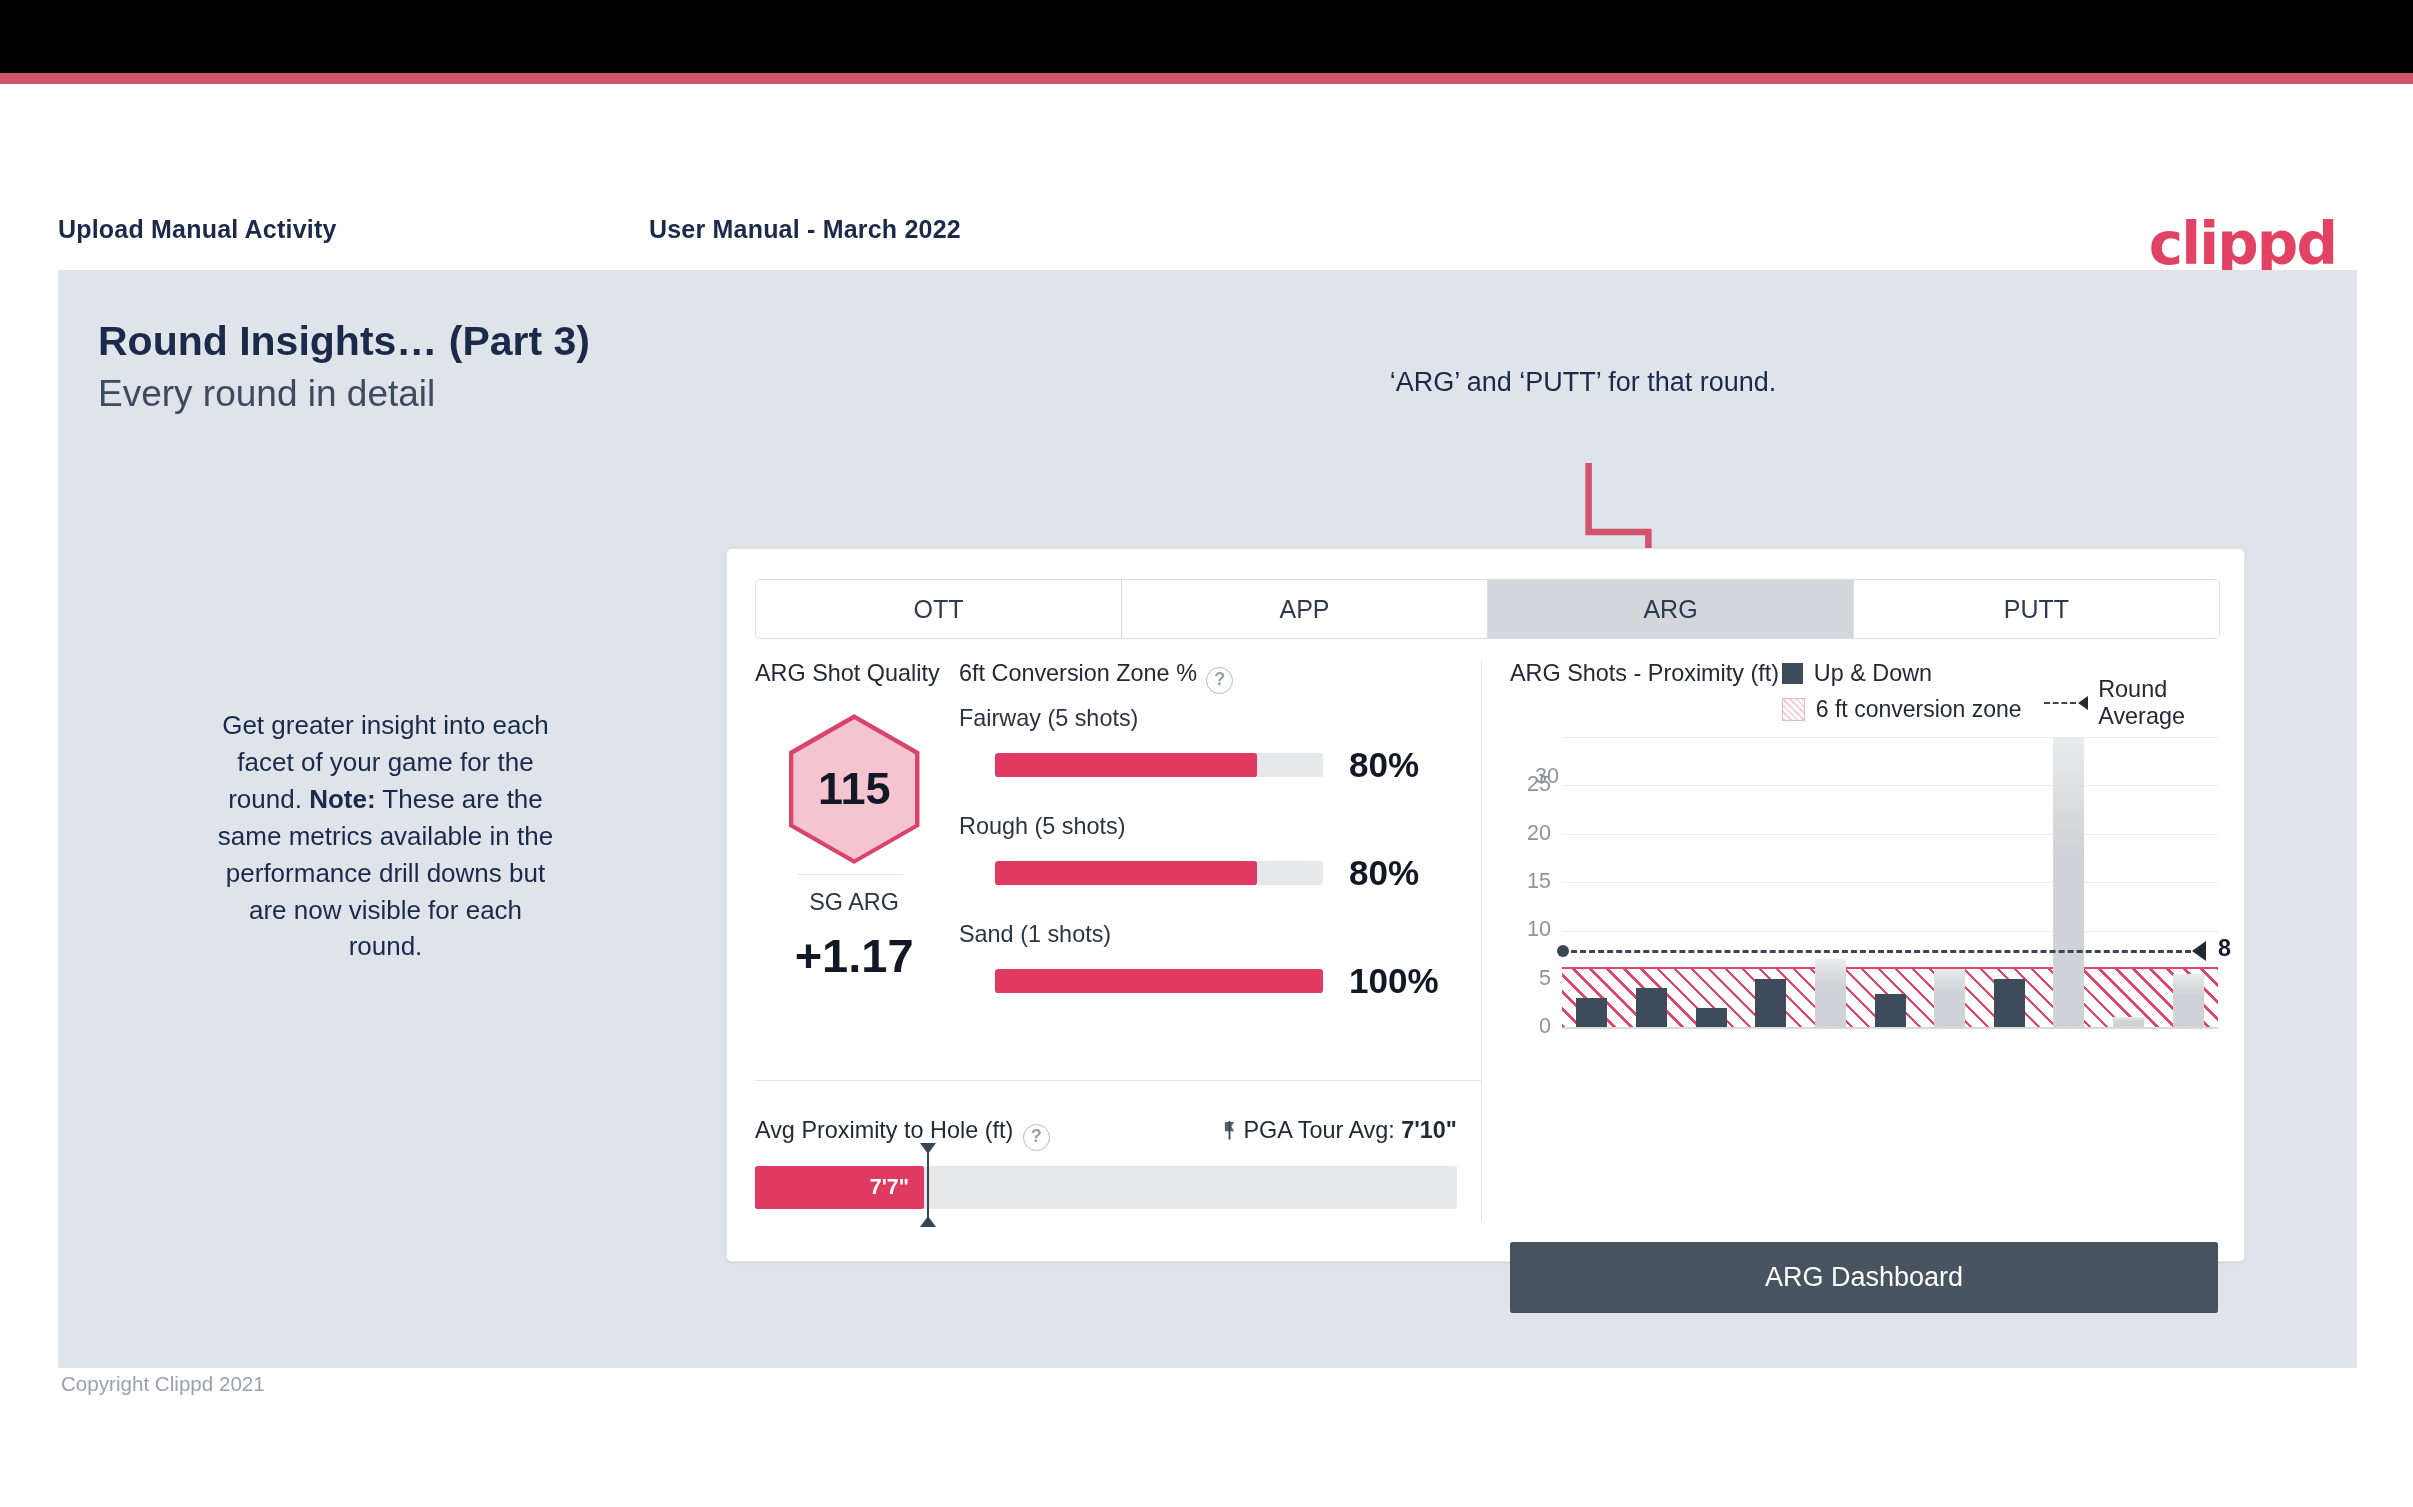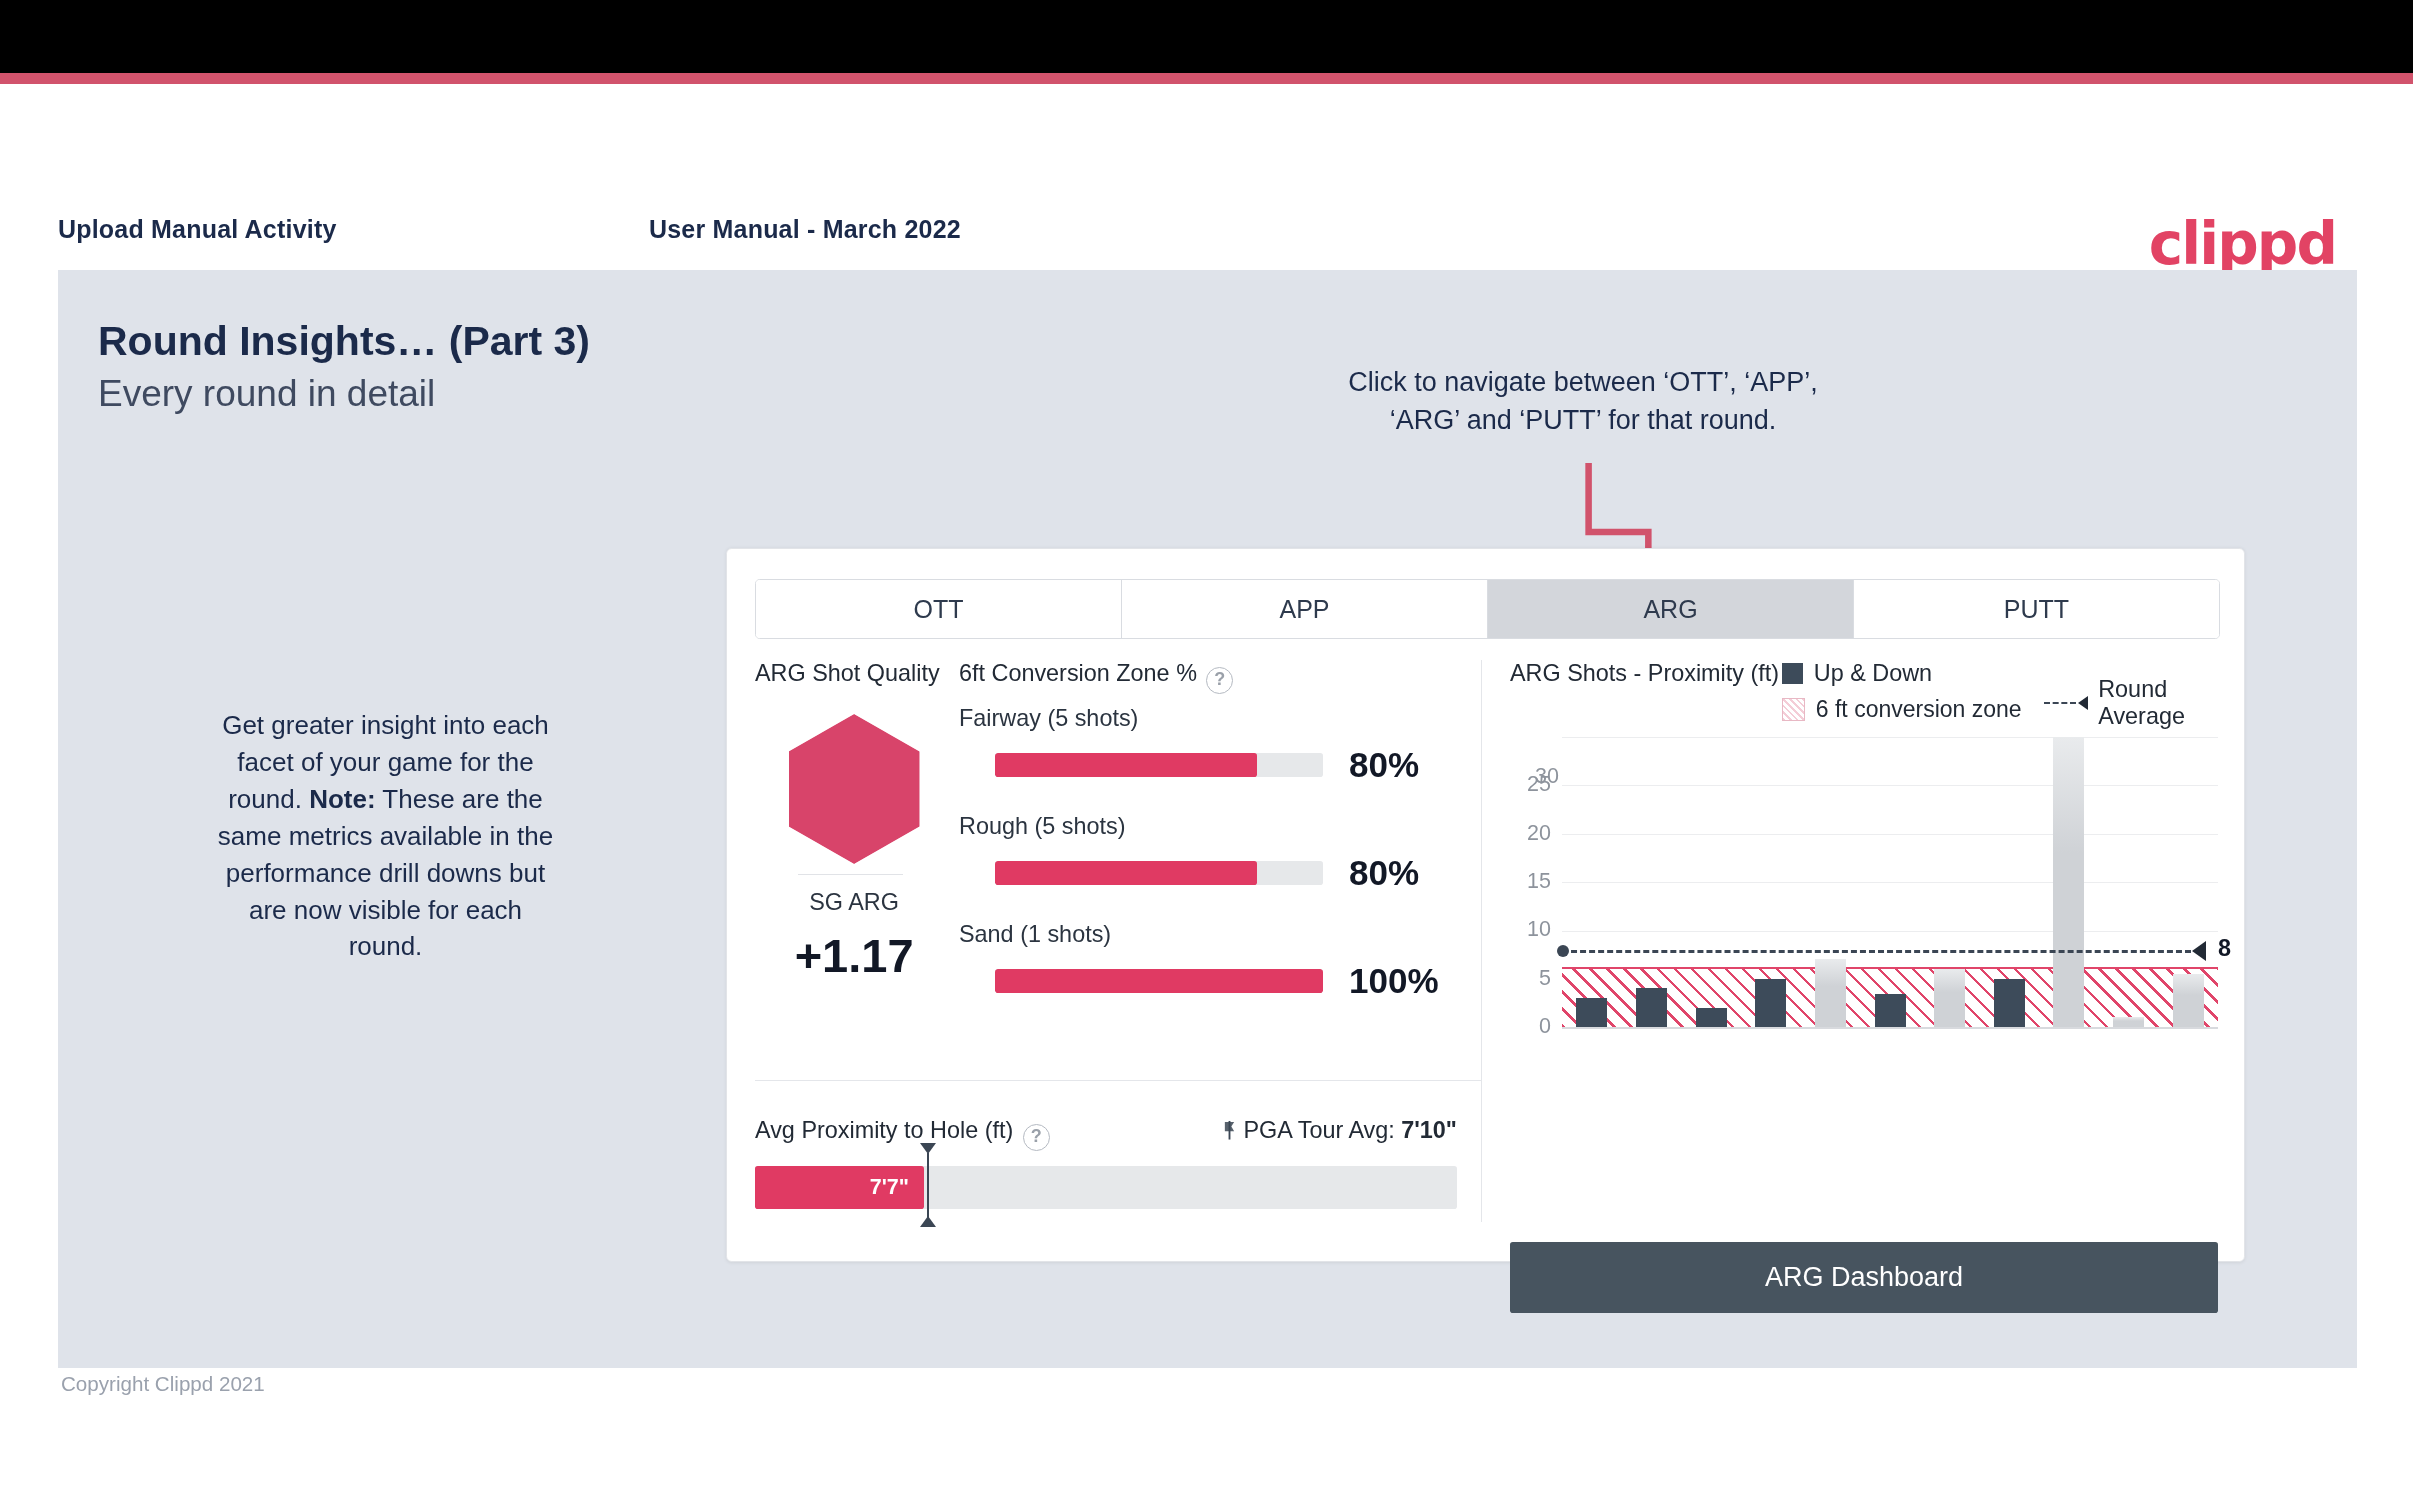--- a/index.html
+++ b/index.html
@@ -129,21 +129,20 @@
   <div class="logo">clippd</div>
   <div class="hdr-rule"></div>
 </div>
 
 <div class="slide"></div>
 
 <div class="title">Round Insights… (Part 3)</div>
 <div class="subtitle">Every round in detail</div>
 
 <div class="callout">
-  <div>Click to navigate between ‘OTT’, ‘APP’,</div>
   <div>‘ARG’ and ‘PUTT’ for that round.</div>
 </div>
 
 <svg class="arrow-svg" width="112" height="131" viewBox="0 0 120 140">
   <path d="M6,4 L6,78 L70,78 L70,112" stroke="#d1536c" stroke-width="7" fill="none"></path>
   <path d="M70,130 L58,104 L82,104 Z" fill="#d1536c"></path>
 </svg>
 
 <div class="leftnote">
   <span>Get greater insight into each facet of your game for the round.</span>
@@ -163,20 +162,23 @@
 
   <div class="panel-left">
     <div class="t-argsq">ARG Shot Quality</div>
     <div class="t-conv">
       <span>6ft Conversion Zone %</span><span class="qmark">?</span>
     </div>
 
     <div class="hexwrap">
       <div class="hex">
         <div class="hexborder"></div>
+        <div class="hexinner">
+          <span class="hexval">115</span>
+        </div>
       </div>
     </div>
     <div class="sgline"></div>
     <div class="sglabel">SG ARG</div>
     <div class="sgval">+1.17</div>
 
     <div class="convblock">
       <div class="convrow">
         <div class="cl">Fairway (5 shots)</div>
         <div class="bar-line">

